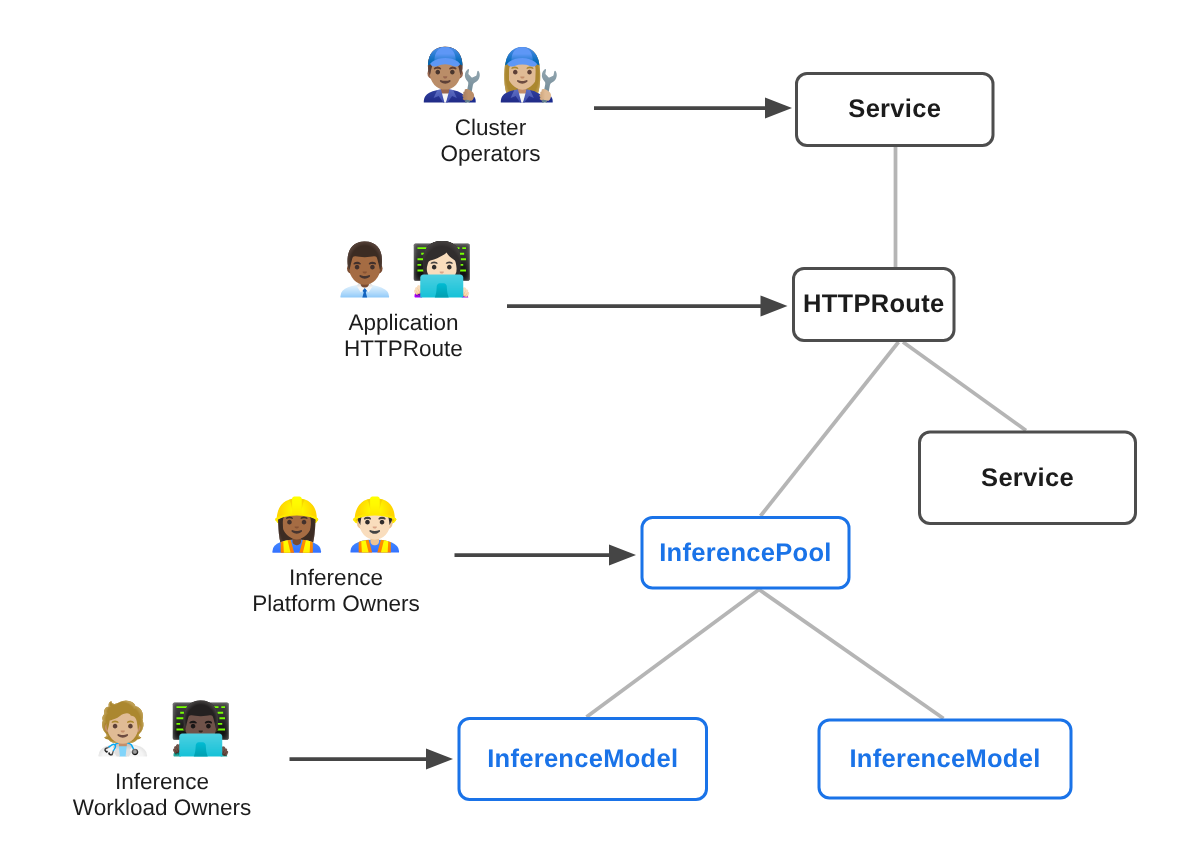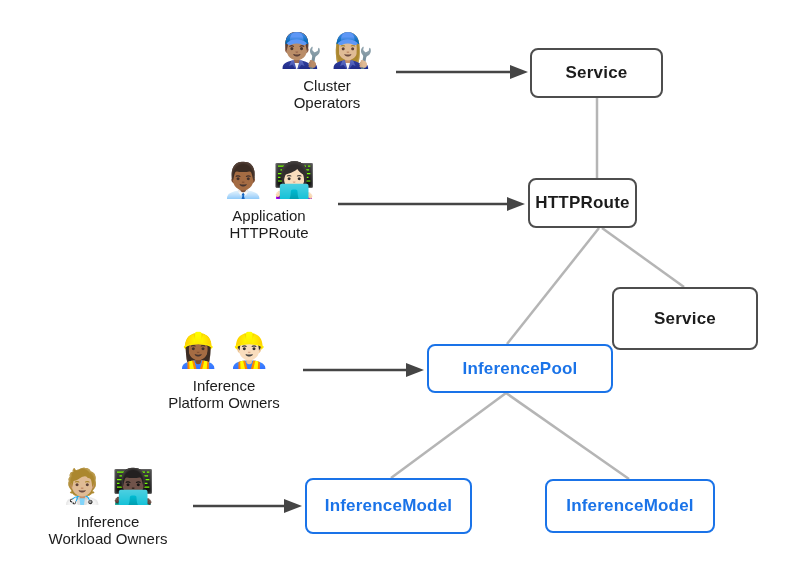--- a/index.html
+++ b/index.html
@@ -86,21 +86,21 @@
   </div>
 
   <div class="node" style="left:528px;top:178px;width:109px;height:50px">
     <span>HTTPRoute</span>
   </div>
 
   <div class="node" style="left:612px;top:287px;width:146px;height:63px">
     <span>Service</span>
   </div>
 
-  <div class="node blue" style="left:427px;top:344px;width:186px;height:49px">
+  <div class="node blue" style="left:427px;top:344px;width:140px;height:49px">
     <span>InferencePool</span>
   </div>
 
   <div class="node blue" style="left:305px;top:478px;width:167px;height:56px">
     <span>InferenceModel</span>
   </div>
 
   <div class="node blue" style="left:545px;top:479px;width:170px;height:54px">
     <span>InferenceModel</span>
   </div>

